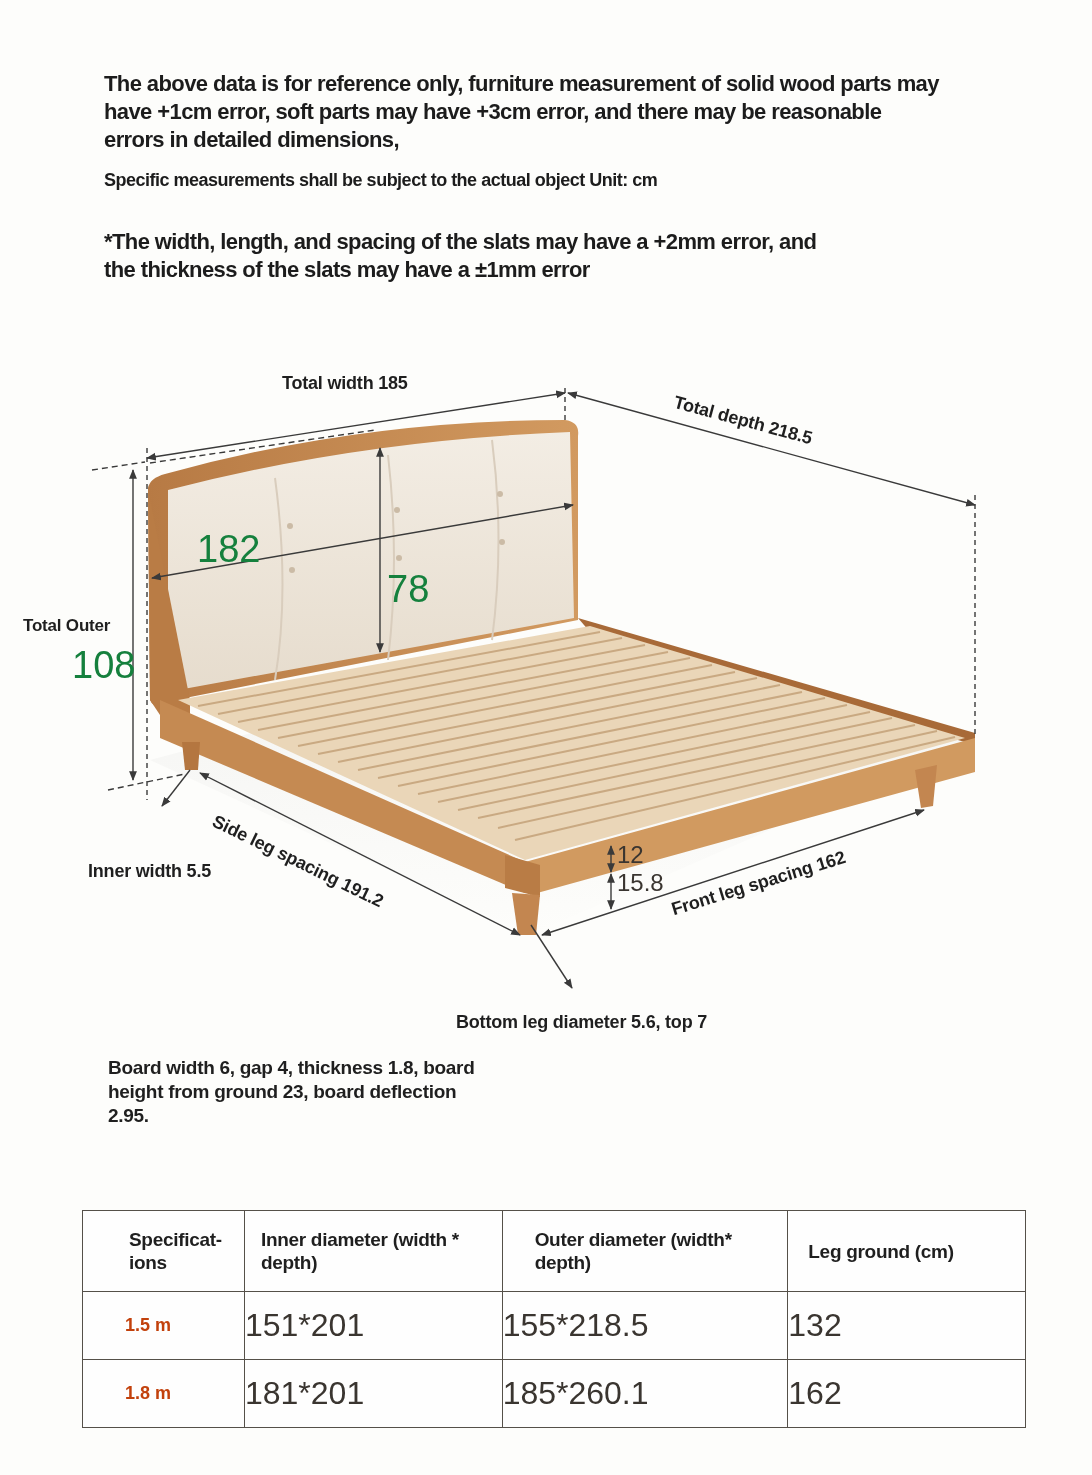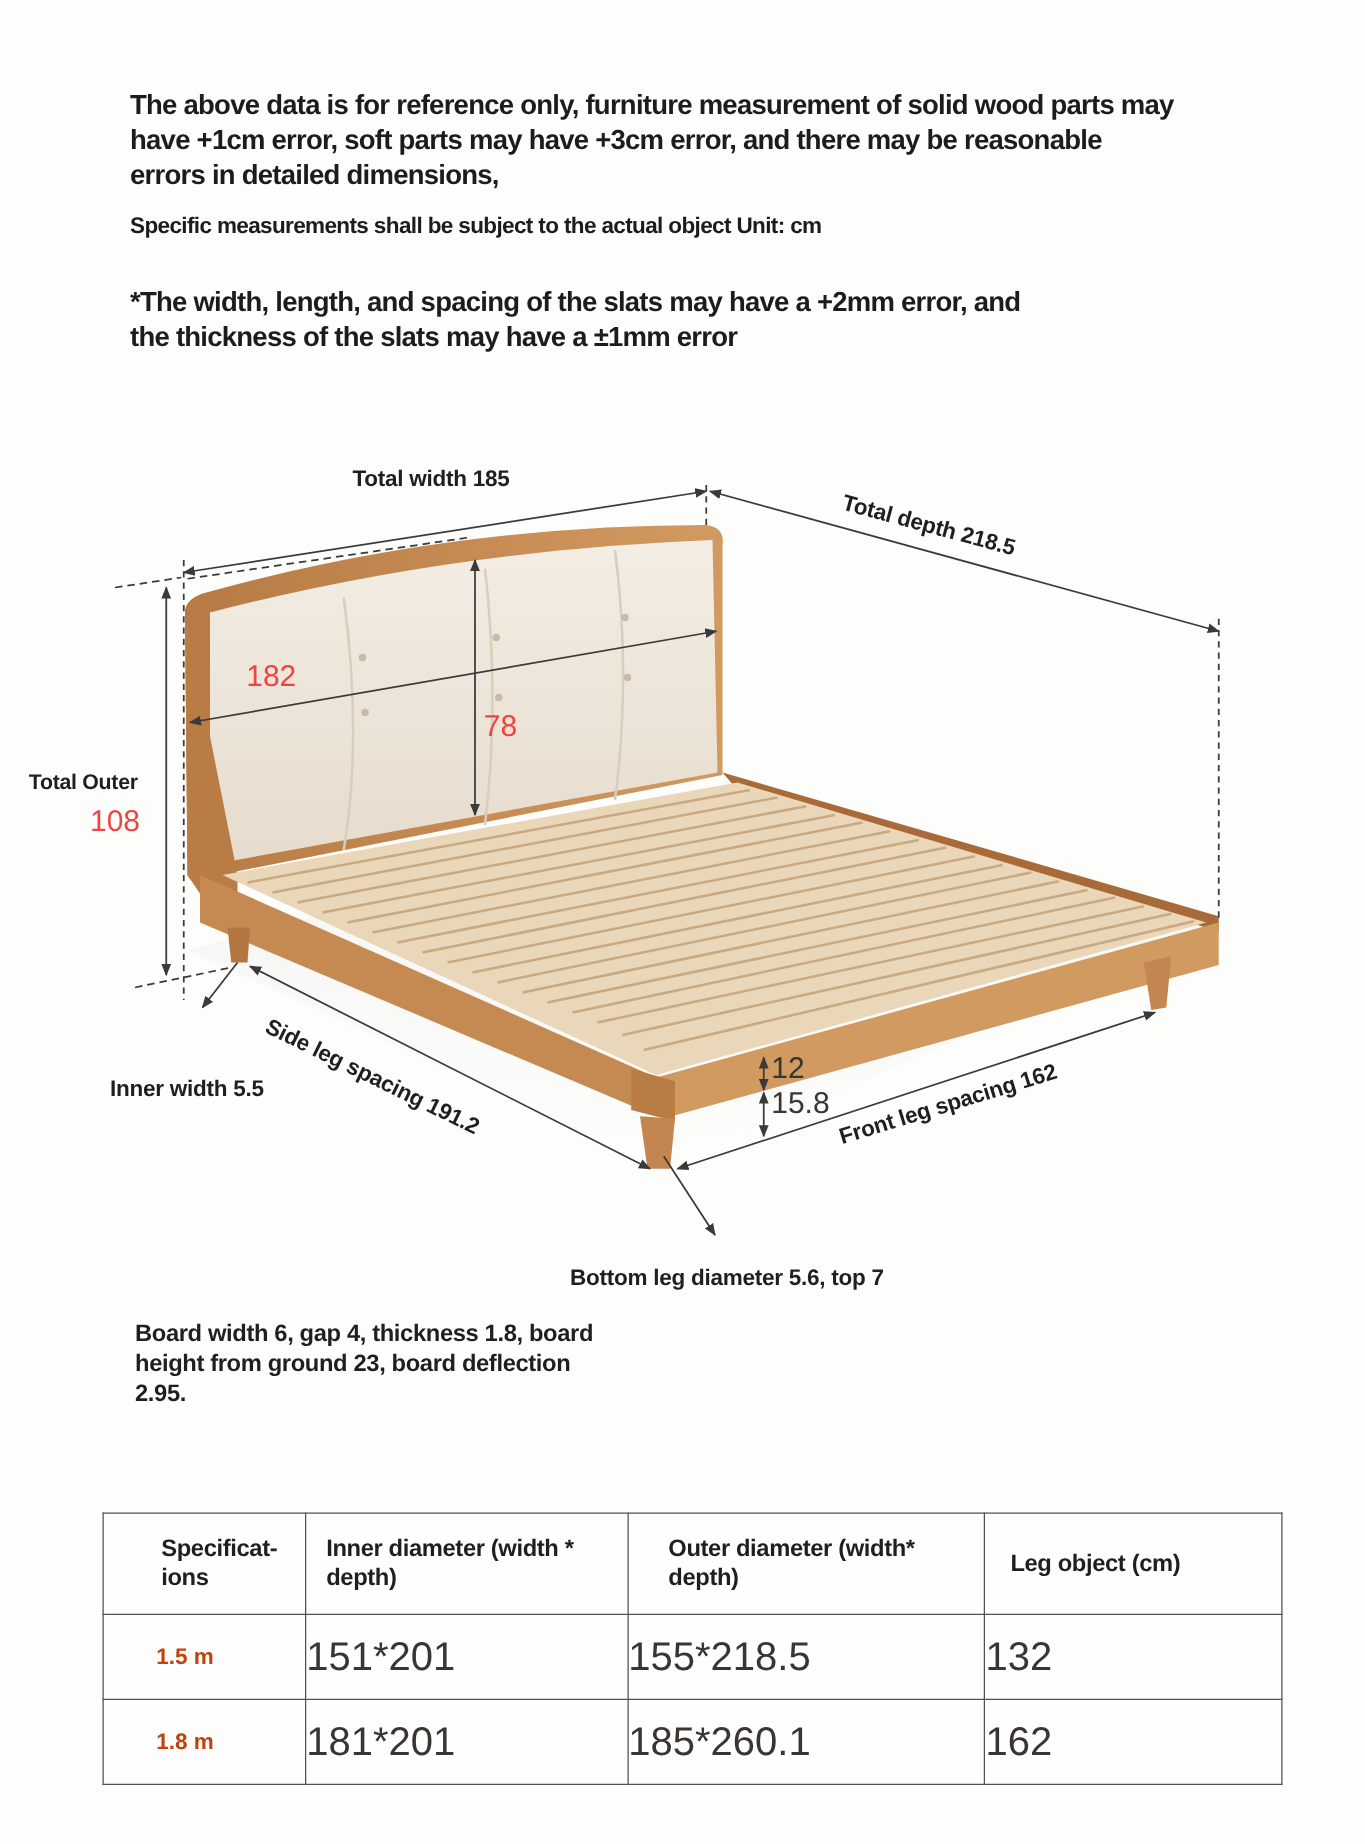--- a/index.html
+++ b/index.html
@@ -3,21 +3,21 @@
 <meta charset="utf-8">
 <style>
   html,body{margin:0;padding:0;}
   body{width:1092px;height:1475px;background:#fdfdfb;position:relative;overflow:hidden;
        font-family:"Liberation Sans","DejaVu Sans",sans-serif;color:#1a1a1a;}
   .abs{position:absolute;}
   .note-main{left:104px;top:70px;width:840px;font-size:22px;line-height:28px;font-weight:bold;letter-spacing:-0.6px;color:#1c1c1c;}
   .note-unit{left:104px;top:170px;font-size:18px;font-weight:bold;letter-spacing:-0.5px;color:#1c1c1c;}
   .note-slats{left:104px;top:228px;width:720px;font-size:22px;line-height:28px;font-weight:bold;letter-spacing:-0.6px;color:#1c1c1c;}
   .lbl{font-weight:bold;font-size:18px;color:#1f1f1f;white-space:nowrap;letter-spacing:-0.2px;}
-  .num{font-size:24px;color:#ef4444;white-space:nowrap;}
+  .num{font-size:38px;color:#15803d;white-space:nowrap;}
   .num-sm{font-size:24px;color:#3a3530;white-space:nowrap;}
   svg.diagram{position:absolute;left:0;top:0;}
   .board{left:108px;top:1056px;width:380px;font-size:19px;line-height:24px;font-weight:bold;color:#1f1f1f;letter-spacing:-0.3px;}
   table.spec{position:absolute;left:82px;top:1210px;width:944px;border-collapse:collapse;background:#fefefe;}
   table.spec td{border:1.5px solid #555049;padding:0 0 0 20px;vertical-align:middle;}
   table.spec tr.head td{height:80px;font-weight:bold;font-size:19px;line-height:23px;color:#1f1f1f;letter-spacing:-0.3px;}
   table.spec tr.row td{height:67px;}
   table.spec td.spec-col{font-weight:bold;font-size:18px;color:#c2410c;padding-left:42px;}
   table.spec td.val{font-size:32px;color:#3a3530;padding-left:0;}
 </style>
@@ -158,21 +158,21 @@
     </td>
     <td style="padding-left:16px;">
       <div>Inner diameter (width *</div>
       <div>depth)</div>
     </td>
     <td style="padding-left:32px;">
       <div>Outer diameter (width*</div>
       <div>depth)</div>
     </td>
     <td style="padding-left:20px;">
-      <div>Leg object (cm)</div>
+      <div>Leg ground (cm)</div>
     </td>
   </tr>
   <tr class="row">
     <td class="spec-col">1.5 m</td>
     <td class="val">151*201</td>
     <td class="val">155*218.5</td>
     <td class="val">132</td>
   </tr>
   <tr class="row">
     <td class="spec-col">1.8 m</td>

